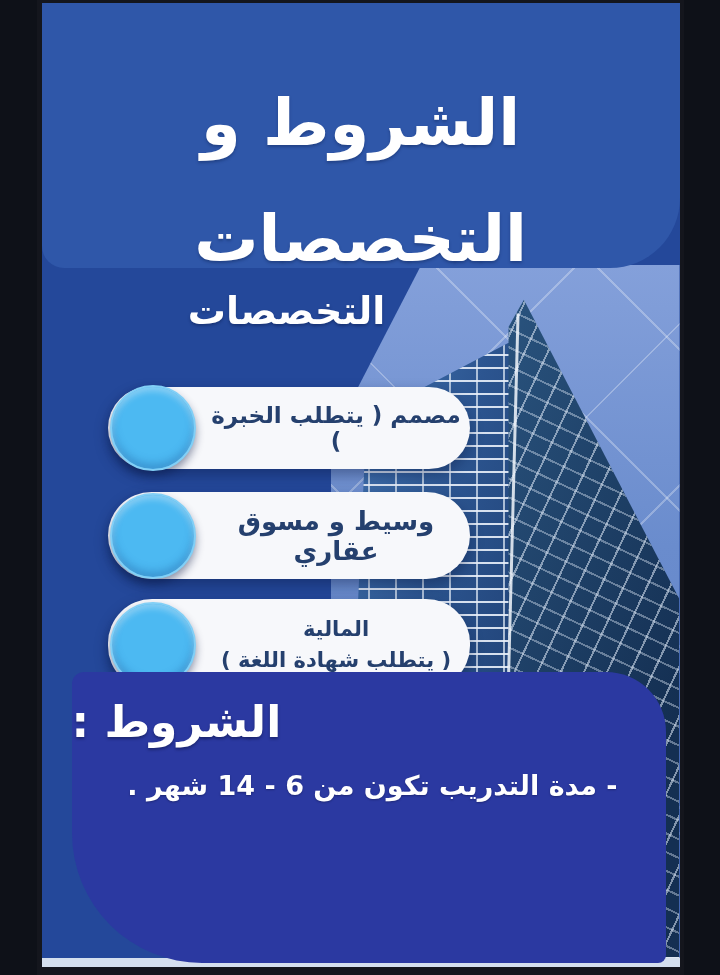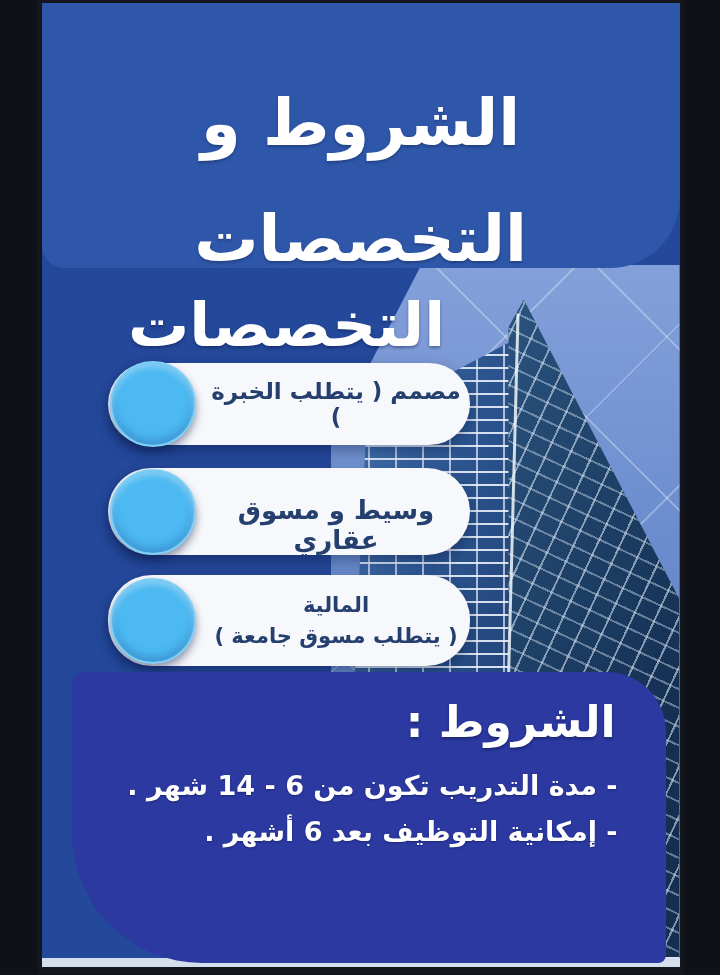--- a/index.html
+++ b/index.html
@@ -37,41 +37,41 @@
 
   
   .header{position:absolute;left:0;right:0;top:0;height:265px;background:#2f57a9;
           border-radius:0 0 70px 22px;z-index:3;}
   .page-title{position:absolute;left:0;right:0;top:62px;height:116px;line-height:116px;
           text-align:center;color:#ffffff;font-size:64px;font-weight:bold;
           text-shadow:0 2px 3px rgba(10,25,70,.35);}
 
   
   .section-label{position:absolute;left:60px;width:370px;top:286px;text-align:center;
-          color:#ffffff;font-size:61px;font-weight:bold;z-index:3;
+          color:#ffffff;font-size:38px;font-weight:bold;z-index:3;
           text-shadow:0 2px 3px rgba(10,25,70,.4);}
 
   .pill{position:absolute;left:66px;width:362px;background:#f7f8fb;border-radius:44px;
         box-shadow:0 6px 14px rgba(6,18,58,.38);z-index:3;
         display:flex;align-items:center;justify-content:center;padding-left:95px;
-        color:#25406e;font-weight:bold;text-align:center;}
+        color:#25406e;font-weight:bold;text-align:center;margin-top:24px;}
   .pill-1{top:360px;height:82px;font-size:23px;}
-  .pill-2{top:465px;height:87px;font-size:26px;align-items:flex-end;}
+  .pill-2{top:465px;height:87px;font-size:26px;}
   .pill-3{top:572px;height:91px;font-size:21px;flex-direction:column;line-height:1.45;}
   .pill-circle{position:absolute;left:2px;top:50%;transform:translateY(-50%);
         width:86px;height:86px;border-radius:50%;background:#4cb9f2;
         border:2px solid #82cff6;
         box-shadow:0 5px 9px rgba(8,22,66,.45),
                    inset 0 4px 6px rgba(255,255,255,.35),
                    inset 0 -5px 8px rgba(23,80,150,.35);}
 
   
   .panel{position:absolute;left:30px;right:14px;top:669px;bottom:4px;background:#2b39a1;
          border-radius:12px 60px 8px 130px;z-index:4;color:#ffffff;}
-  .panel-title{margin:24px 50px 0 0;text-align:right;font-size:44px;font-weight:bold;
+  .panel-title{margin:24px 50px 0 0;text-align:left;font-size:44px;font-weight:bold;
          text-shadow:0 2px 3px rgba(5,10,40,.4);}
   .panel-list{margin:16px 48px 0 0;text-align:right;font-size:27px;font-weight:bold;
          line-height:46px;text-shadow:0 1px 2px rgba(5,10,40,.35);}
 </style>
 </head>
 <body>
 
 <div class="poster">
   <div class="inner">
 
@@ -97,25 +97,24 @@
     </div>
 
     <div class="pill pill-2">
       <span class="pill-circle"></span>
       <span>وسيط و مسوق عقاري</span>
     </div>
 
     <div class="pill pill-3">
       <span class="pill-circle"></span>
       <span>المالية</span>
-      <span>( يتطلب مسوق جامعة )</span>
+      <span>( يتطلب شهادة اللغة )</span>
     </div>
 
     <div class="panel">
       <div class="panel-title">الشروط :</div>
       <div class="panel-list">
         <div>- مدة التدريب تكون من 6 - 14 شهر .</div>
-        <div>- إمكانية التوظيف بعد 6 أشهر .</div>
       </div>
     </div>
 
   </div>
 </div>
 
 </body></html>

